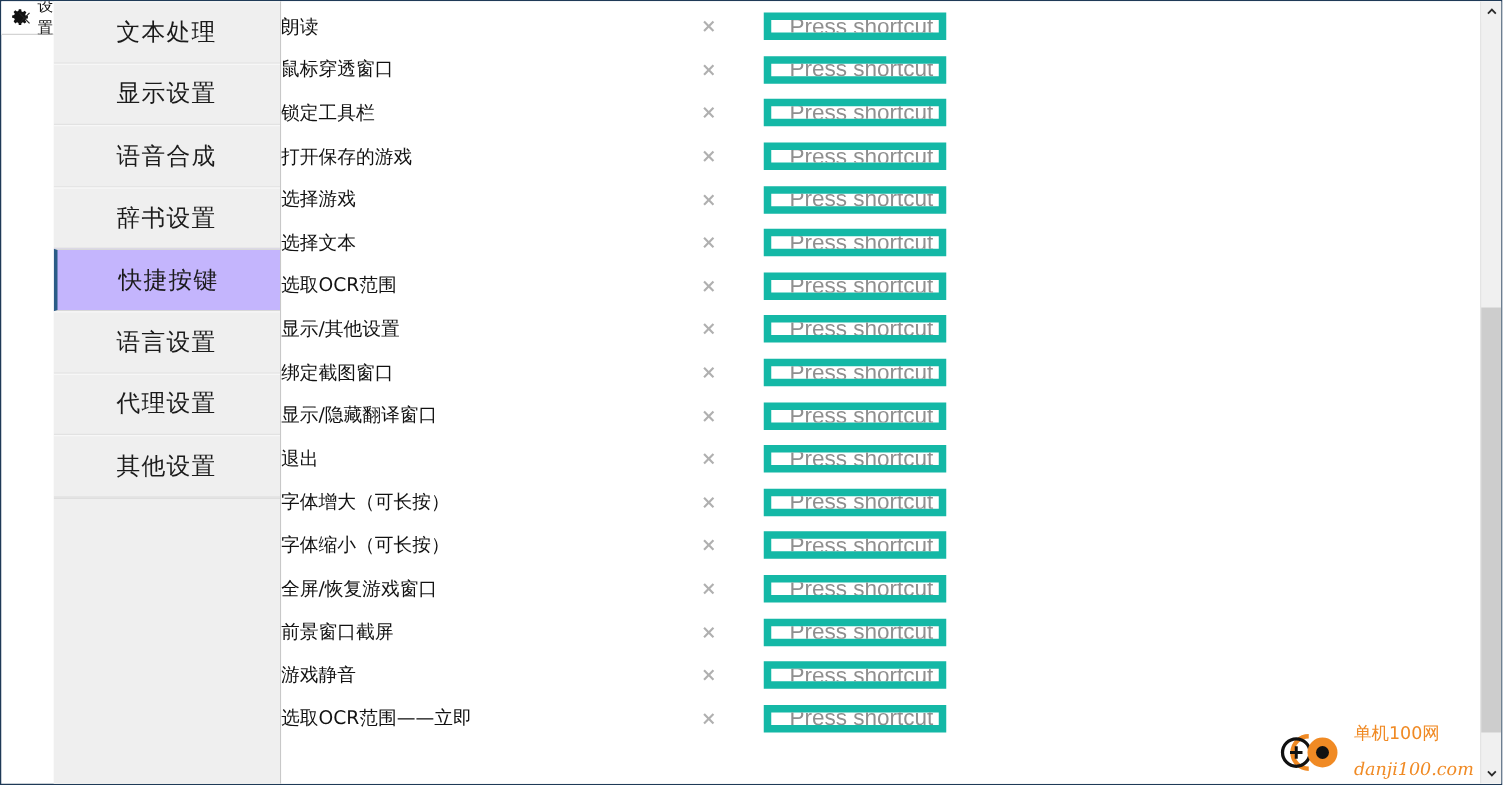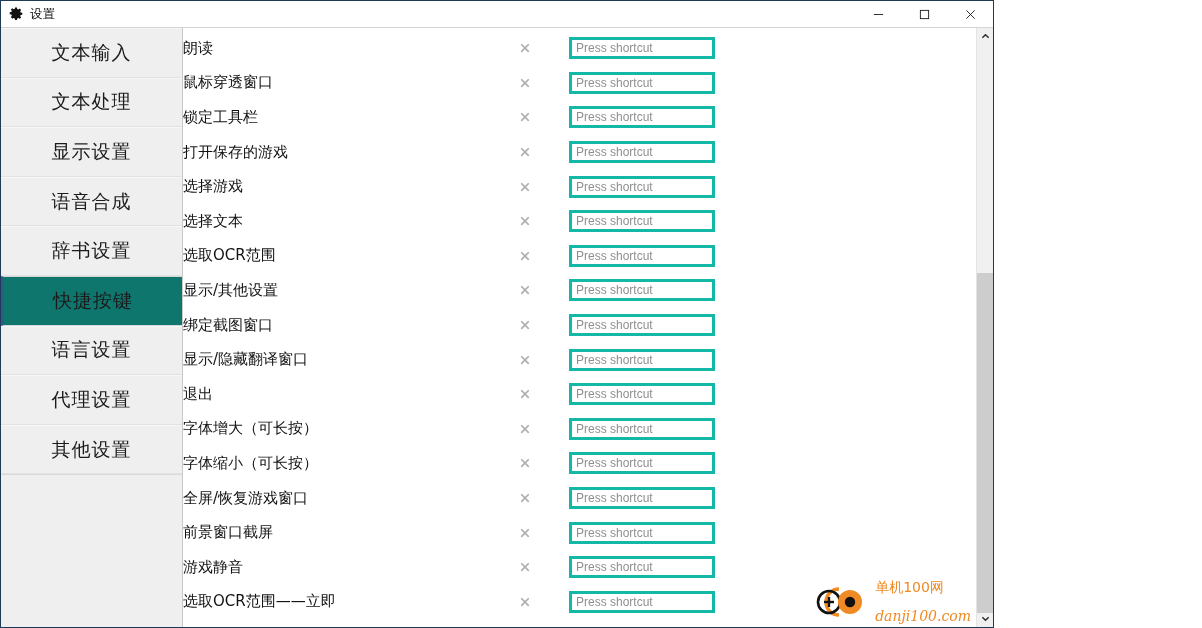--- a/index.html
+++ b/index.html
@@ -9,27 +9,27 @@
   }
   body {
     width: 1202px;
     height: 628px;
     overflow: hidden;
     font-family: "Liberation Sans", "DejaVu Sans", sans-serif;
   }
 
   .window {
     position: relative;
-    width: 994px;
+    width: 1202px;
     height: 628px;
     box-sizing: border-box;
     border: 1px solid #1f3a57;
     background: #ffffff;
     display: flex;
-    flex-direction: column;
+    flex-direction: row;
     overflow: hidden;
   }
 
   
   .titlebar {
     height: 26px;
     flex: 0 0 26px;
     background: #ffffff;
     display: flex;
     align-items: center;
@@ -99,21 +99,21 @@
     justify-content: center;
     font-size: 19px;
     color: #1b1b1b;
     background: #efefef;
     border-bottom: 1px solid #e2e2e2;
     border-top: 1px solid #f7f7f7;
     letter-spacing: 1px;
     font-family: "DejaVu Serif", "Liberation Serif", serif;
   }
   .side-item.selected {
-    background: #0f766e;
+    background: #c4b5fd;
     border-left: 3px solid #2b5c86;
     border-bottom: 1px solid #d8d8d8;
     border-top: 1px solid #d8d8d8;
   }
   .side-filler {
     flex: 1 1 auto;
     background: #efefef;
     border-top: 1px solid #d9d9d9;
   }
 
@@ -153,28 +153,29 @@
     display: flex;
     align-items: center;
     justify-content: center;
   }
   .row-clear svg { display: block; }
   .row-gap { flex: 0 0 22px; }
   .shortcut-input {
     width: 146px;
     height: 22px;
     box-sizing: border-box;
-    border: 3px solid #14b8a6;
+    border: 6px solid #14b8a6;
     background: #ffffff;
-    font-size: 12px;
+    font-size: 18px;
     color: #8f8f8f;
     padding: 0 4px;
     line-height: 20px;
     font-family: "Liberation Sans", sans-serif;
     outline: none;
+    text-align: right;
   }
   .shortcut-input::placeholder { color: #8f8f8f; opacity: 1; }
 
   
   .scrollbar {
     position: absolute;
     top: 0;
     right: 0;
     width: 17px;
     height: 100%;
@@ -272,23 +273,20 @@
           </svg>
       </div>
     </div>
   </div>
 
   <div class="body-area">
 
     <div class="sidebar">
       <div id="sidebar-items">
           <div class="side-item">
-            <span>文本输入</span>
-          </div>
-          <div class="side-item">
             <span>文本处理</span>
           </div>
           <div class="side-item">
             <span>显示设置</span>
           </div>
           <div class="side-item">
             <span>语音合成</span>
           </div>
           <div class="side-item">
             <span>辞书设置</span>

